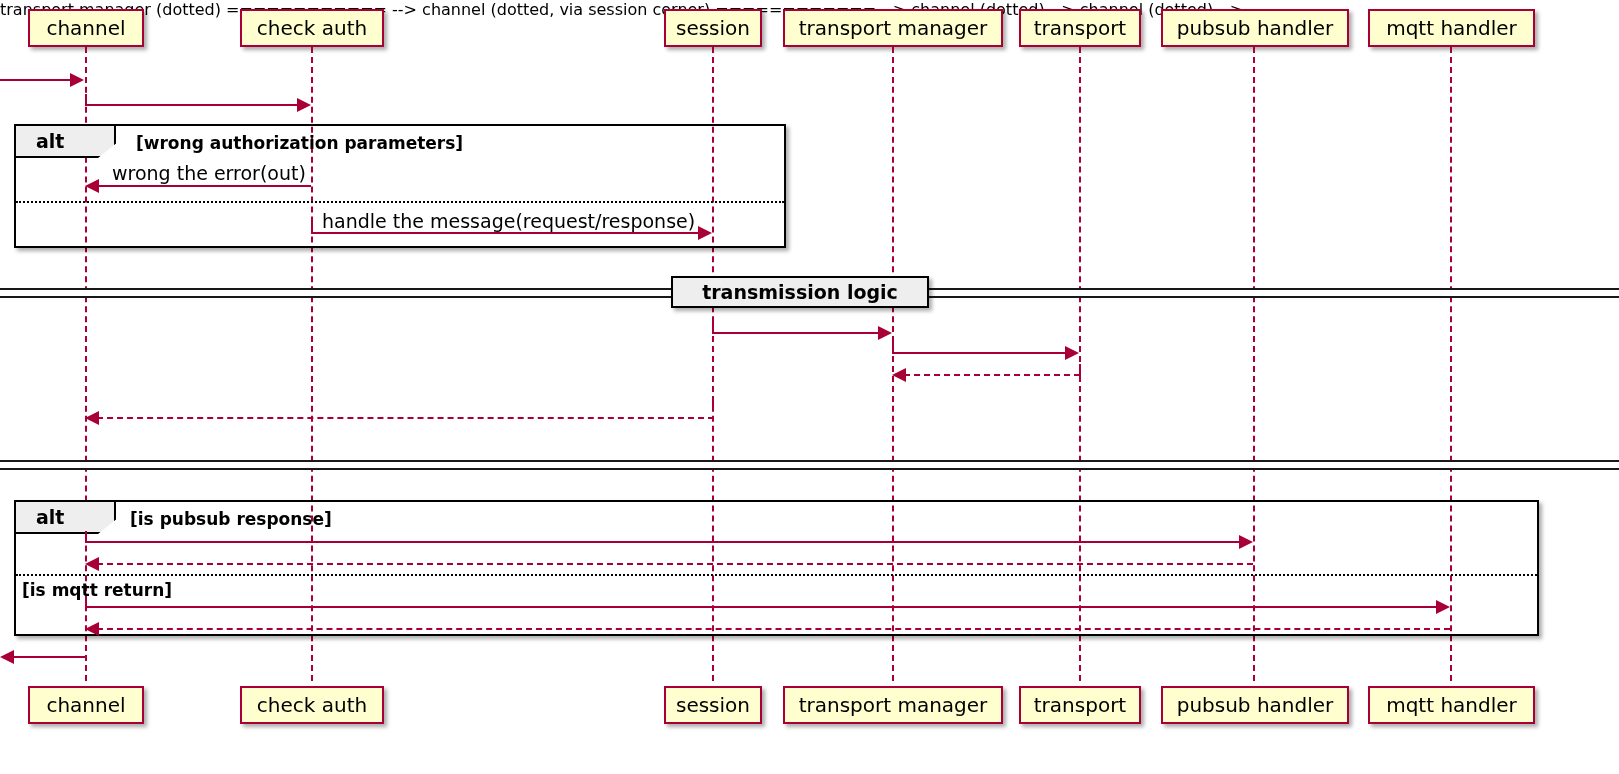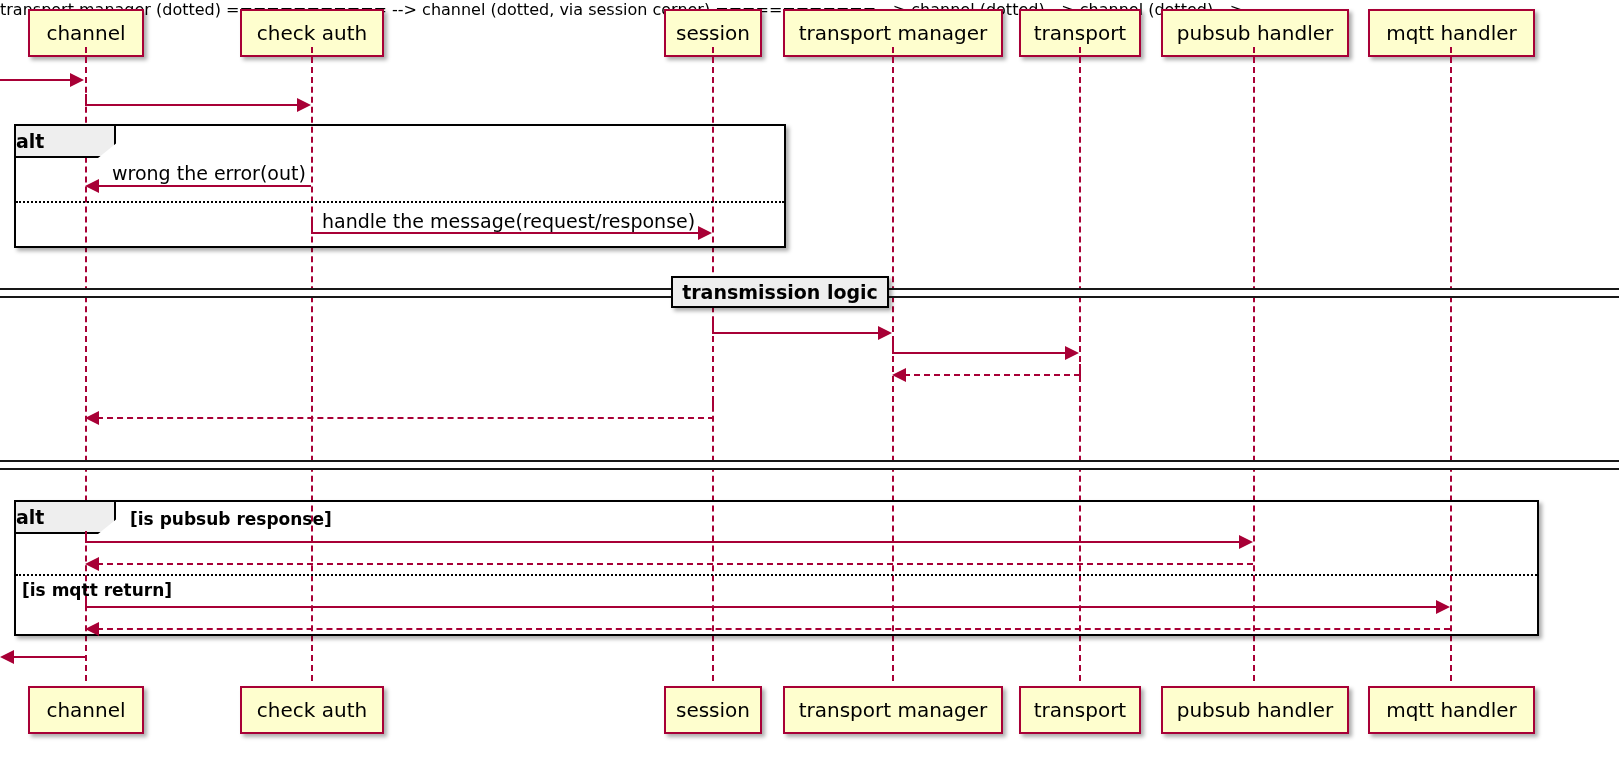--- a/index.html
+++ b/index.html
@@ -26,21 +26,21 @@
     background: #FEFECE;
     border: 2px solid #A80036;
     color: #000000;
     font-size: 20px;
     line-height: 1;
     display: flex;
     align-items: center;
     justify-content: center;
     white-space: nowrap;
     box-shadow: 3px 3px 4px rgba(0,0,0,0.33);
-    height: 48px;
+    height: 38px;
   }
 
   
   .lifeline {
     position: absolute;
     width: 0;
     border-left: 2px dashed #A80036;
   }
 
   
@@ -90,20 +90,21 @@
   }
   .group-tab {
     position: absolute;
     box-sizing: border-box;
     background: #EEEEEE;
     border-right: 2px solid #000000;
     border-bottom: 2px solid #000000;
     height: 32px;
     display: flex;
     align-items: center;
+    padding-left: 20px;
     font-size: 19px;
     font-weight: bold;
     color: #000000;
     clip-path: polygon(0 0, 100% 0, 100% 55%, 82% 100%, 0 100%);
   }
   .group-guard {
     position: absolute;
     font-size: 17px;
     font-weight: bold;
     color: #000000;
@@ -168,38 +169,39 @@
   <div class="arrow-head right" style="left:70px;top:73px;"></div>
 
   
   <div class="stub-v" style="left:85px;top:94px;height:12px;"></div>
   <div class="msg-line" style="left:85px;top:104px;width:214px;"></div>
   <div class="arrow-head right" style="left:297px;top:98px;"></div>
 
   
   <div class="group-frame" style="left:14px;top:124px;width:772px;height:124px;"></div>
   <div class="group-tab" style="left:16px;top:126px;width:100px;">alt</div>
+  <div class="group-guard" style="left:136px;top:135px;">[wrong authorization parameters]</div>
 
   
   <div class="msg-label" style="left:112px;top:164px;">wrong the error(out)</div>
   <div class="msg-line" style="left:97px;top:185px;width:214px;"></div>
   <div class="arrow-head left" style="left:85px;top:179px;"></div>
 
   
   <div class="group-divider" style="left:16px;top:201px;width:768px;"></div>
 
   
   <div class="msg-label" style="left:322px;top:212px;">handle the message(request/response)</div>
   <div class="stub-v" style="left:311px;top:222px;height:12px;"></div>
   <div class="msg-line" style="left:311px;top:232px;width:389px;"></div>
   <div class="arrow-head right" style="left:698px;top:226px;"></div>
 
   
   <div class="divider-rail" style="left:0px;top:288px;width:1619px;"></div>
-  <div class="divider-box" style="left:671px;top:276px;width:218px;">transmission logic</div>
+  <div class="divider-box" style="left:671px;top:276px;width:258px;">transmission logic</div>
 
   
   <div class="stub-v" style="left:712px;top:322px;height:12px;"></div>
   <div class="msg-line" style="left:712px;top:332px;width:168px;"></div>
   <div class="arrow-head right" style="left:878px;top:326px;"></div>
 
   
   <div class="stub-v" style="left:892px;top:342px;height:12px;"></div>
   <div class="msg-line" style="left:892px;top:352px;width:175px;"></div>
   <div class="arrow-head right" style="left:1065px;top:346px;"></div>

